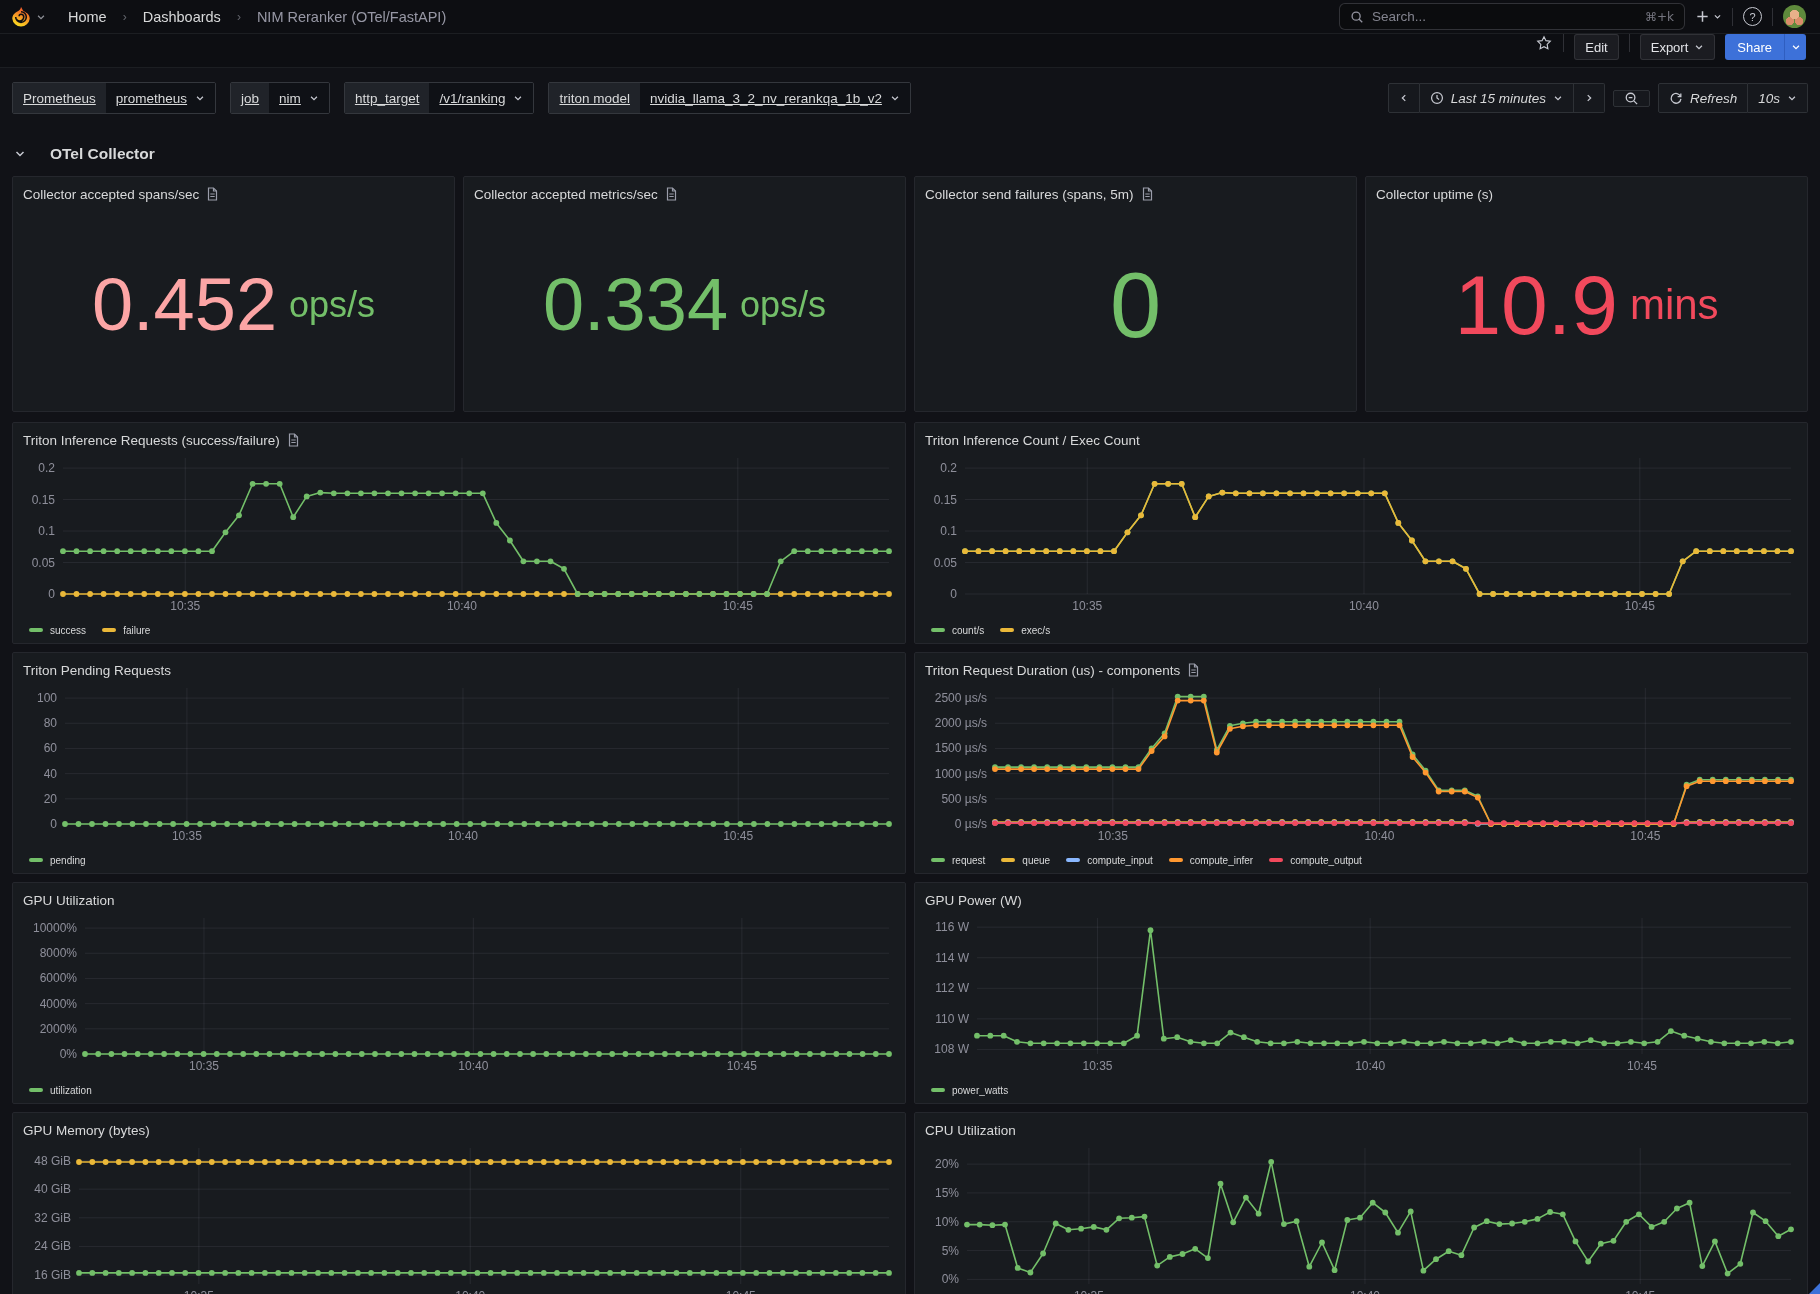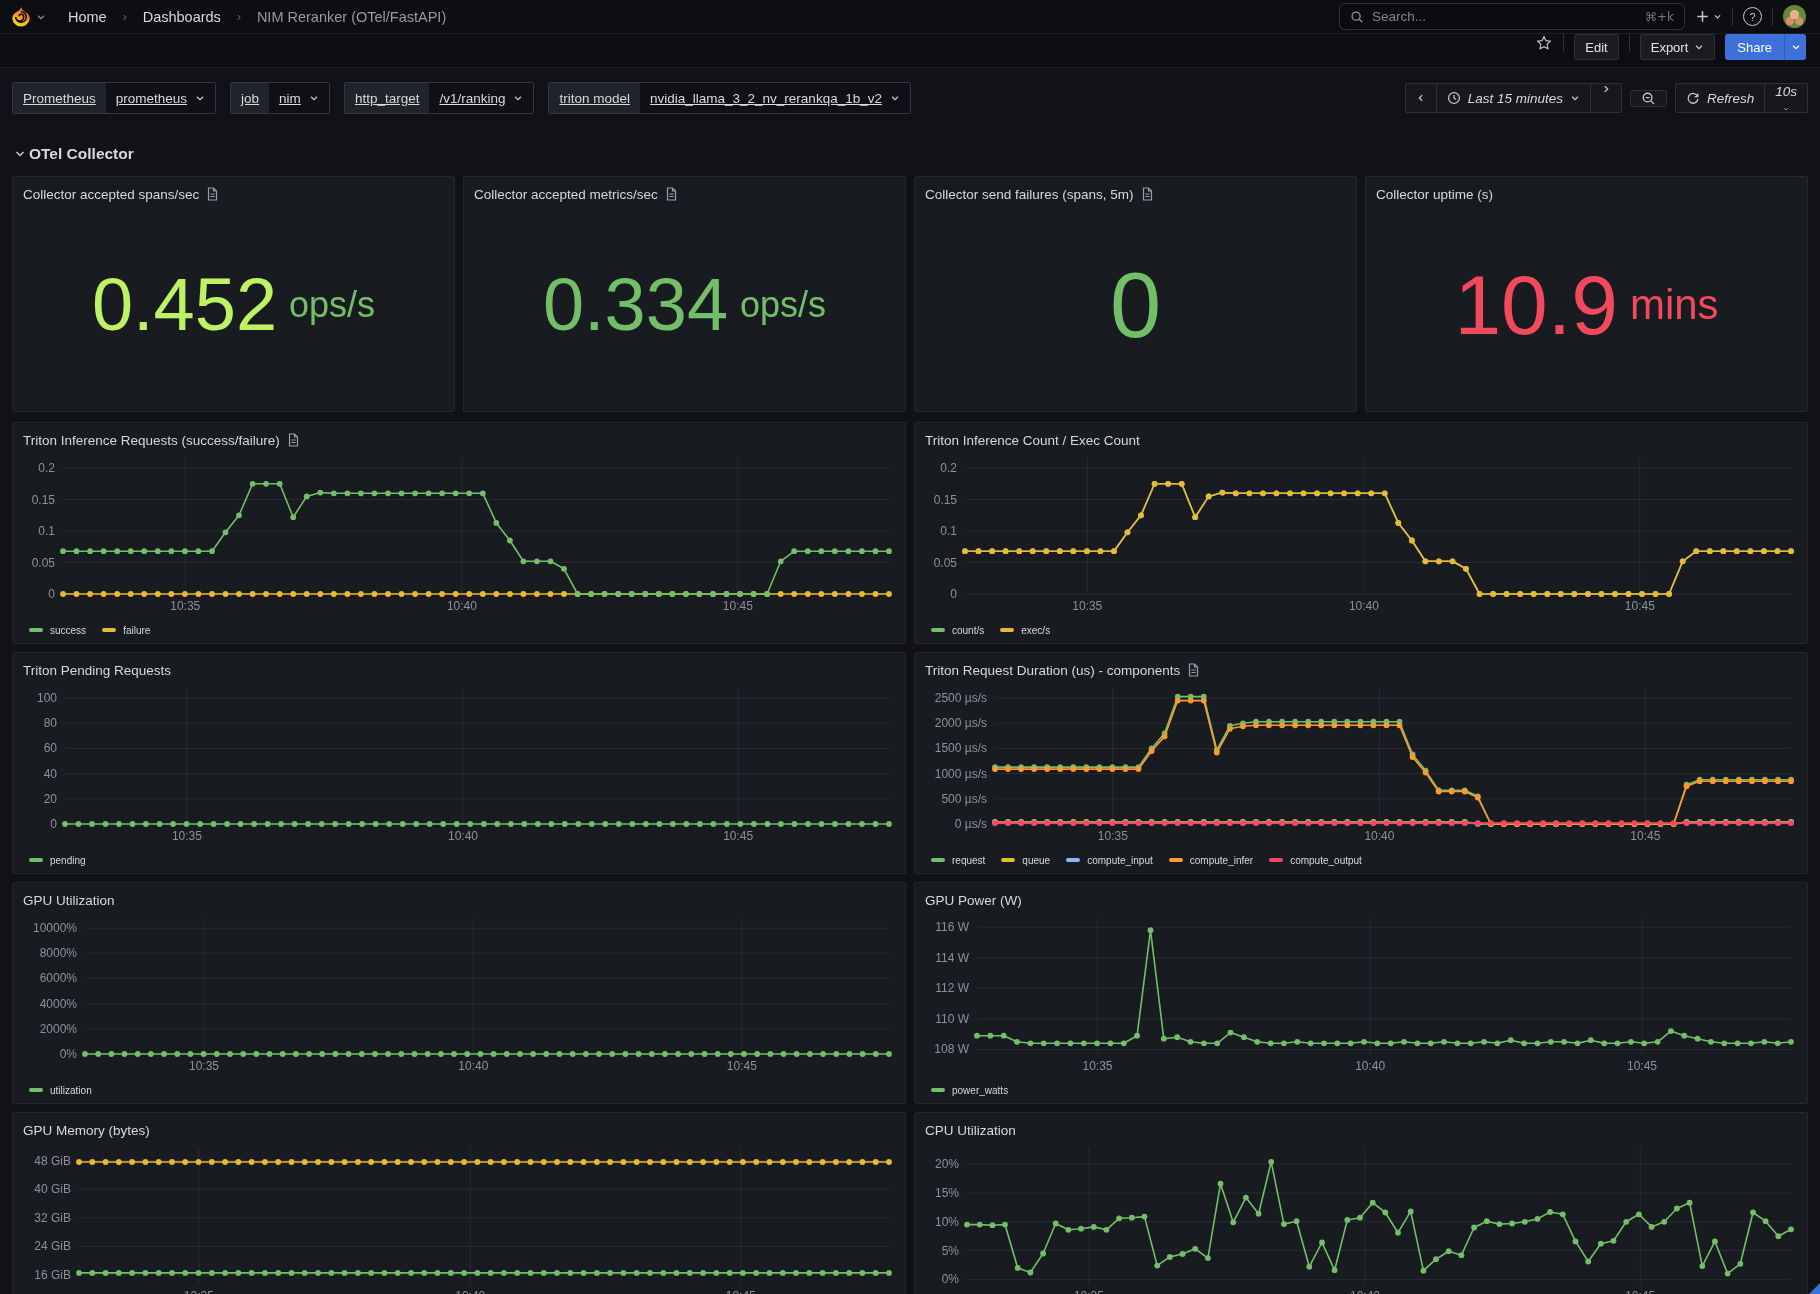--- a/index.html
+++ b/index.html
@@ -70,26 +70,26 @@
   .varlabel { background:#202329; color:#d8d9da; font-size:13.5px; font-weight:500; display:flex; align-items:center; padding:0 10px; }
   .varvalue { background:#0f1116; color:#d8d9da; font-size:13.5px; display:flex; align-items:center; gap:8px; padding:0 10px; }
   .timebar { display:flex; align-items:center; gap:8px; }
   .tgroup { display:flex; align-items:stretch; height:30px; }
   .tbtn {
     background:#16181d; border:1px solid #2e3136; color:#d8d9da; font-size:13.5px; font-weight:500;
     display:flex; align-items:center; gap:7px; padding:0 10px; cursor:pointer;font-style:italic;
   }
   .tgroup .tbtn + .tbtn { border-left:none; }
   .tgroup .tbtn:first-child { border-radius:2px 0 0 2px; }
-  .tgroup .tbtn:last-child { border-radius:0 2px 2px 0;flex-direction:column; }
+  .tgroup .tbtn:last-child { border-radius:0 2px 2px 0; }
   .tbtn.single { border-radius:2px; }
   svg.ic { display:block; }
   
   .dash { padding:0 12px; }
-  .section-hdr { height:28px; margin:26px 0 0 2px; display:flex; align-items:center; gap:3px; cursor:pointer;text-align:right; }
+  .section-hdr { height:28px; margin:26px 0 0 2px; display:flex; align-items:center; gap:24px; cursor:pointer;text-align:right; }
   .section-hdr.second { margin-top:12px; }
   .section-hdr h1 { font-size:15.5px; font-weight:700; color:#d8d9da; }
   .stat-row { margin-top:8px; display:grid; grid-template-columns:repeat(4,1fr); gap:8px; height:236px; }
   .charts-grid { margin-top:10px; display:grid; grid-template-columns:1fr 1fr; grid-auto-rows:222px; gap:8px; }
   .panel {
     background:#181b1f; border:1px solid #25272d; border-radius:2px;
     display:flex; flex-direction:column; padding:6px 10px 6px 10px; position:relative; overflow:hidden;
   }
   .panel-header { height:22px; display:flex; align-items:center; gap:7px; flex:none; }
   .panel-title { font-size:13.5px; font-weight:500; color:#d8d9da; cursor:pointer; white-space:nowrap; }
@@ -282,21 +282,21 @@
       <div class="panel">
         <div class="panel-header">
           <h2 class="panel-title">Collector accepted spans/sec</h2>
           <svg width="13" height="14" viewBox="0 0 13 14" style="cursor: pointer;">
             <path d="M2.5 1h5l3 3v9h-8z" fill="none" stroke="#9a9daa" stroke-width="1.2"></path>
             <path d="M7.5 1v3h3" fill="none" stroke="#9a9daa" stroke-width="1.2"></path>
             <path d="M4.3 7h4.4M4.3 9.5h4.4" stroke="#9a9daa" stroke-width="1.1"></path>
           </svg>
         </div>
         <div class="stat-body">
-          <span class="stat-value" style="color: #bef264; font-size: 74px;">0.452</span>
+          <span class="stat-value" style="color: #fca5a5; font-size: 74px;">0.452</span>
           <span class="stat-unit" style="color: rgb(115, 191, 105); font-size: 36px;">ops/s</span>
         </div>
       </div>
       <div class="panel">
         <div class="panel-header">
           <h2 class="panel-title">Collector accepted metrics/sec</h2>
           <svg width="13" height="14" viewBox="0 0 13 14" style="cursor: pointer;">
             <path d="M2.5 1h5l3 3v9h-8z" fill="none" stroke="#9a9daa" stroke-width="1.2"></path>
             <path d="M7.5 1v3h3" fill="none" stroke="#9a9daa" stroke-width="1.2"></path>
             <path d="M4.3 7h4.4M4.3 9.5h4.4" stroke="#9a9daa" stroke-width="1.1"></path>

